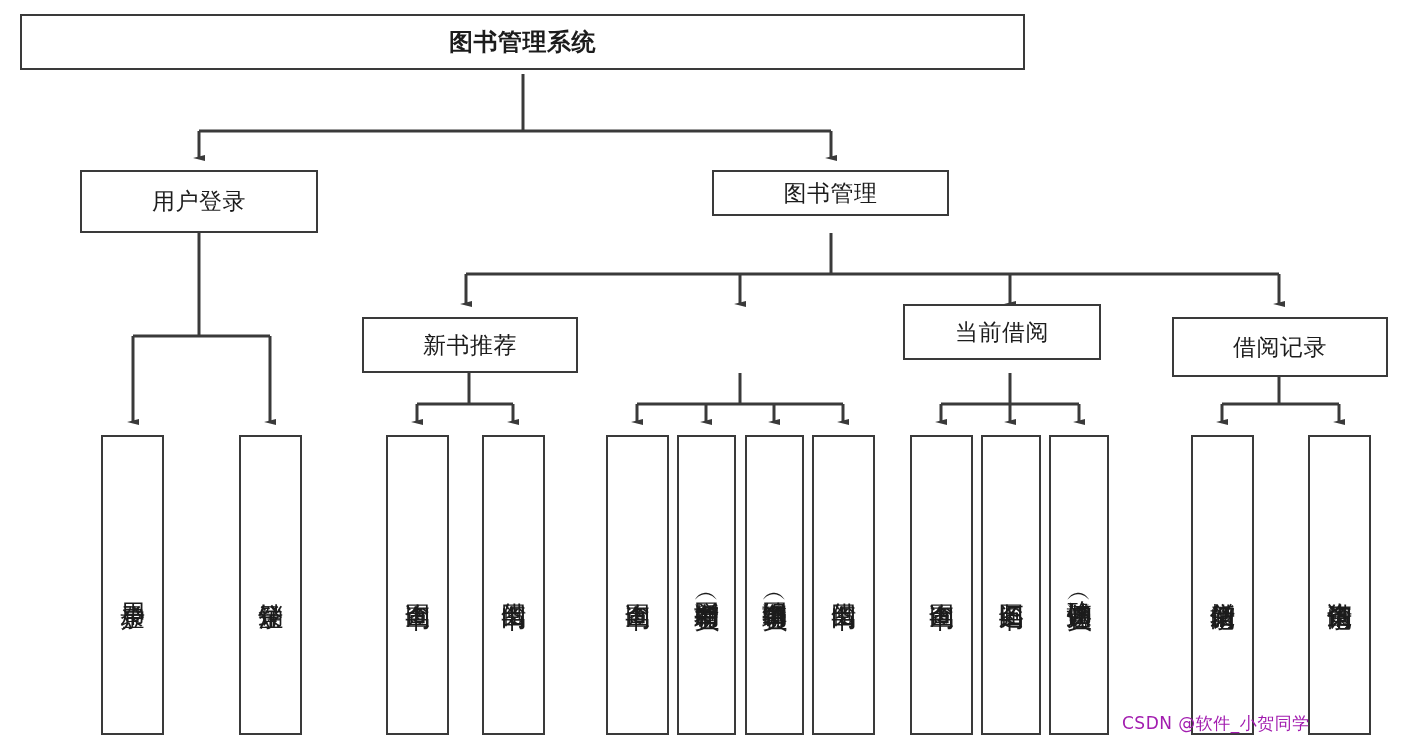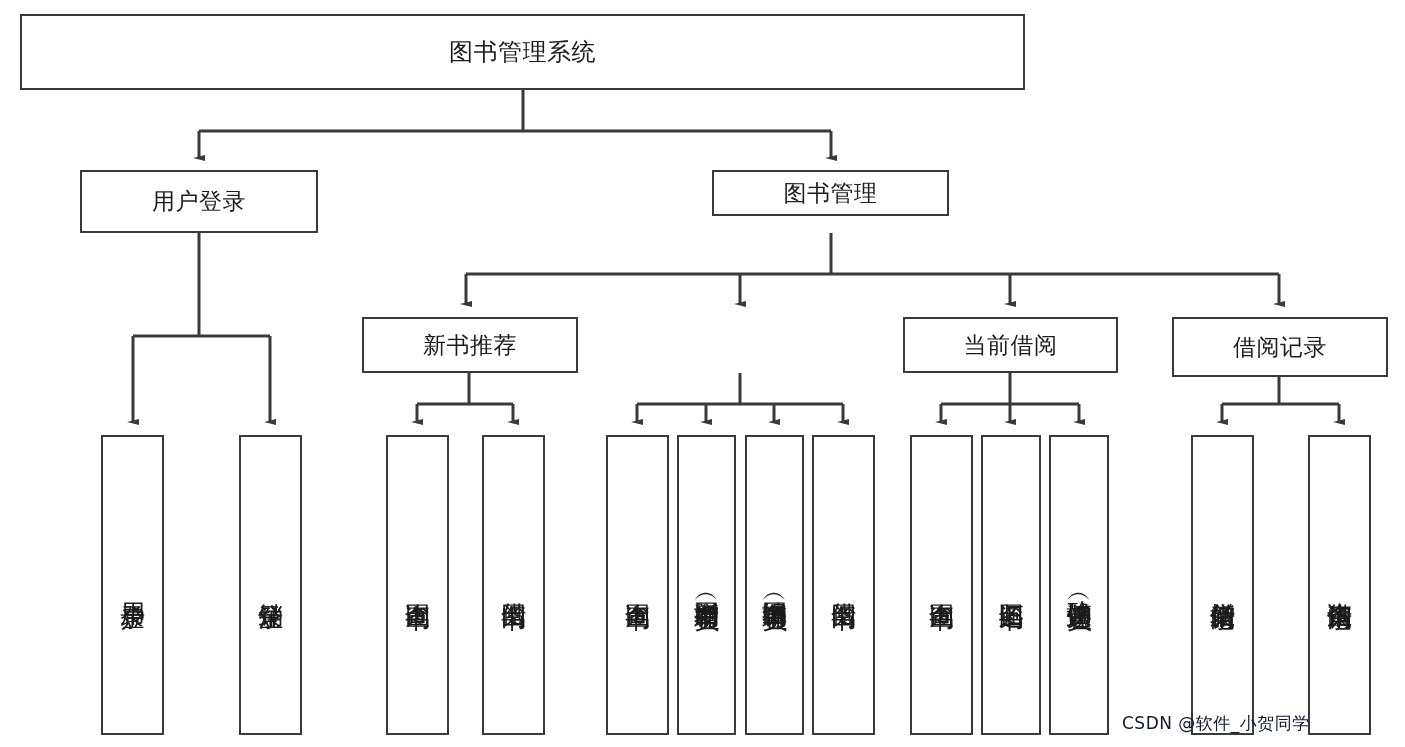--- a/index.html
+++ b/index.html
@@ -59,21 +59,21 @@
     line-height: 1.18;
     letter-spacing: 1px;
     white-space: normal;
     max-height: 278px;
   }
   .watermark {
     position: absolute;
     left: 1122px;
     top: 712px;
     font-size: 17px;
-    color: #0f172a;
+    color: #a21caf;
     letter-spacing: 0.5px;
     white-space: nowrap;
     font-family: "DejaVu Sans", "Liberation Sans", sans-serif;
   }
 </style>
 </head>
 <body>
 
 <div id="canvas">
 
@@ -120,38 +120,38 @@
       <path d="M1010,404 L1010,422" marker-end="url(#arrow)"></path>
       <path d="M1079,404 L1079,422" marker-end="url(#arrow)"></path>
 
       <path d="M1279,373 L1279,404"></path>
       <path d="M1222,404 L1339,404"></path>
       <path d="M1222,404 L1222,422" marker-end="url(#arrow)"></path>
       <path d="M1339,404 L1339,422" marker-end="url(#arrow)"></path>
     </g>
   </svg>
 
-  <div class="node root horiz" style="left:20px; top:14px; width:1005px; height:76px;">
+  <div class="node root horiz" style="left:20px; top:14px; width:1005px; height:56px;font-weight:bold;">
     <span class="lbl">图书管理系统</span>
   </div>
 
   <div class="node horiz" style="left:80px; top:170px; width:238px; height:63px;">
     <span class="lbl">用户登录</span>
   </div>
 
   <div class="node horiz" style="left:712px; top:170px; width:237px; height:46px;">
     <span class="lbl">图书管理</span>
   </div>
 
   <div class="node horiz" style="left:362px; top:317px; width:216px; height:56px;">
     <span class="lbl">新书推荐</span>
   </div>
 
 
-  <div class="node horiz" style="left:903px; top:317px; width:215px; height:56px;justify-content:center;">
+  <div class="node horiz" style="left:903px; top:304px; width:198px; height:56px;justify-content:center;">
     <span class="lbl">当前借阅</span>
   </div>
 
   <div class="node horiz" style="left:1172px; top:317px; width:216px; height:60px;">
     <span class="lbl">借阅记录</span>
   </div>
 
   <div class="node vert" style="left:101px; top:435px; width:63px; height:300px;">
     <span class="lbl">用户登录</span>
   </div>

